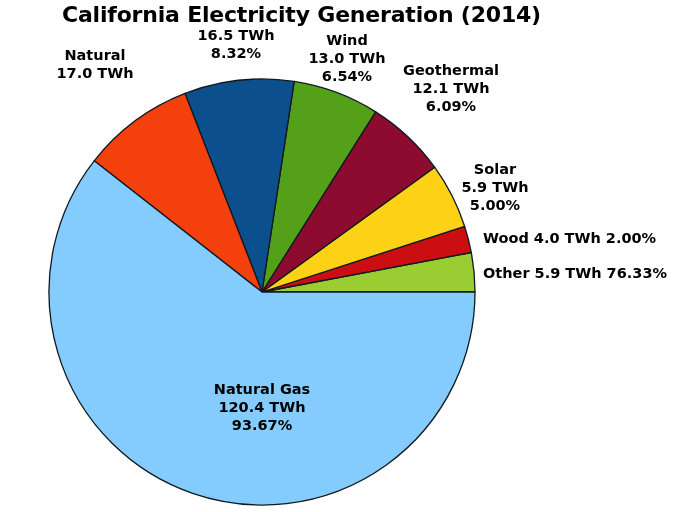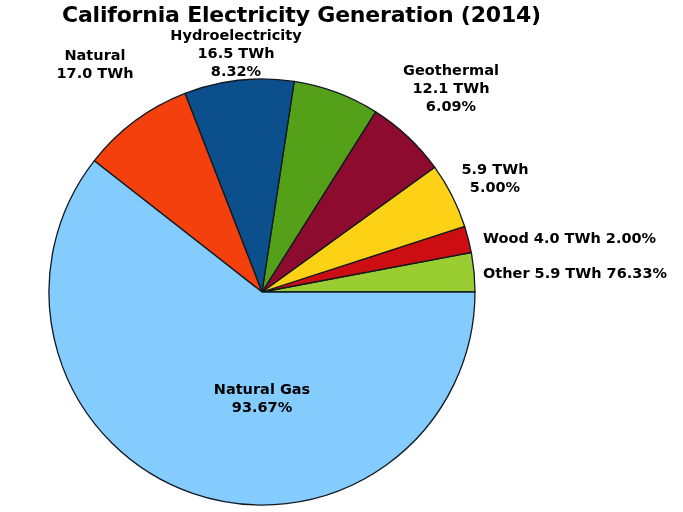--- a/index.html
+++ b/index.html
@@ -76,43 +76,49 @@
         <path d="M 262.00 292.00 L 94.22 160.78 A 213 213 0 1 0 475.00 292.00 Z" fill="#83CCFD" class="slice-path"></path>
       </g>
   </svg>
 
   <div class="pie-label" style="left:30px; top:46px; width:130px;">
     <span class="lbl-line">Natural</span>
     <span class="lbl-line">17.0 TWh</span>
   </div>
 
   <div class="pie-label" style="left:156px; top:26px; width:160px;">
-    <span class="lbl-line">Hydroelectricity</span>
     <span class="lbl-line">16.5 TWh</span>
     <span class="lbl-line">8.32%</span>
   </div>
 
+  <div class="pie-label" style="left:292px; top:31px; width:110px;">
+    <span class="lbl-line">Wind</span>
+    <span class="lbl-line">13.0 TWh</span>
+    <span class="lbl-line">6.54%</span>
+  </div>
 
   <div class="pie-label" style="left:386px; top:61px; width:130px;">
     <span class="lbl-line">Geothermal</span>
     <span class="lbl-line">12.1 TWh</span>
     <span class="lbl-line">6.09%</span>
   </div>
 
   <div class="pie-label" style="left:440px; top:160px; width:110px;">
+    <span class="lbl-line">Solar</span>
     <span class="lbl-line">5.9 TWh</span>
     <span class="lbl-line">5.00%</span>
   </div>
 
   <div class="pie-label single-line" style="left:483px; top:229px;">
     <span class="lbl-line">Wood 4.0 TWh 2.00%</span>
   </div>
 
   <div class="pie-label single-line" style="left:483px; top:264px;">
     <span class="lbl-line">Other 5.9 TWh 76.33%</span>
   </div>
 
   <div class="pie-label inside" style="left:167px; top:380px; width:190px;">
     <span class="lbl-line">Natural Gas</span>
+    <span class="lbl-line">120.4 TWh</span>
     <span class="lbl-line">93.67%</span>
   </div>
 
 </div>
 
 </body></html>

